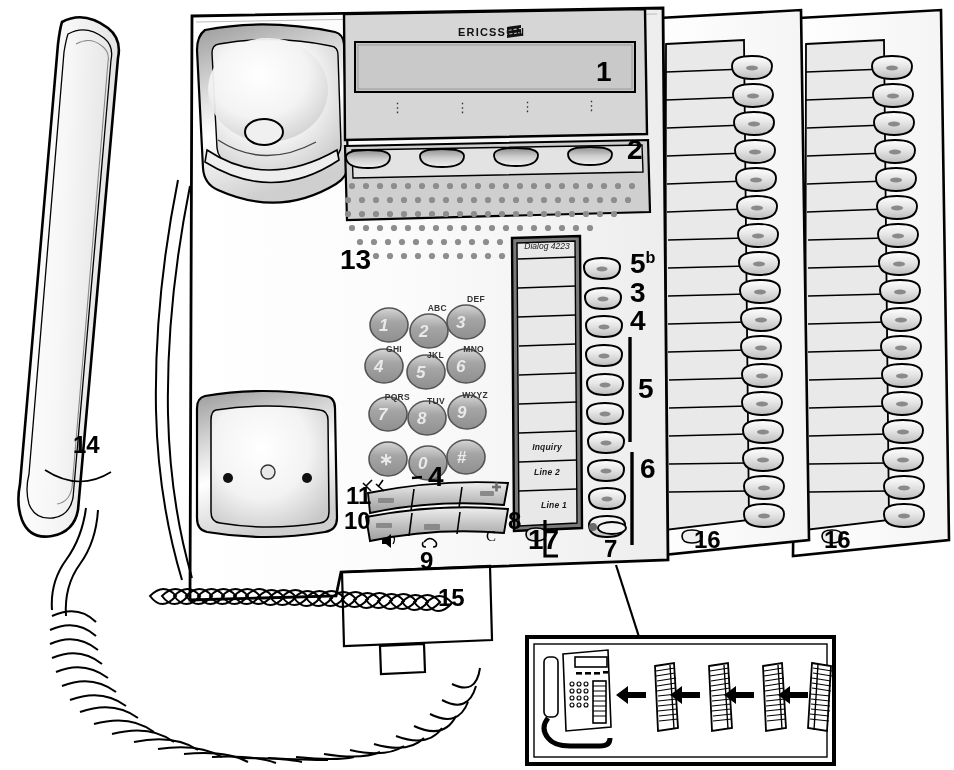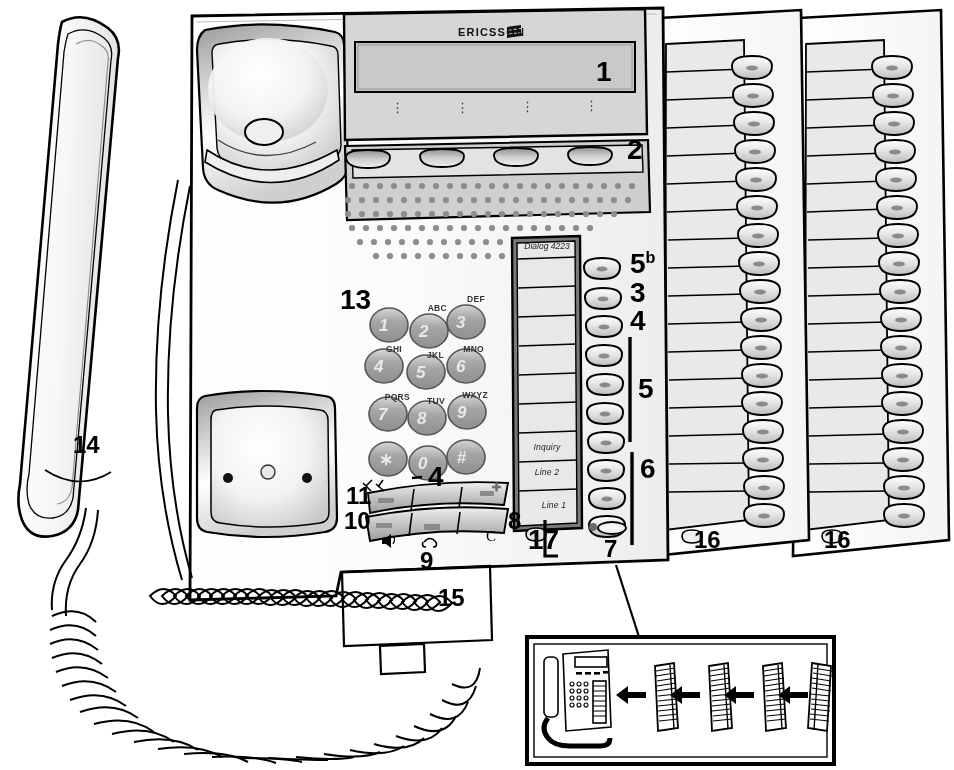--- a/index.html
+++ b/index.html
@@ -4,21 +4,21 @@
 <style>
   html,body{margin:0;padding:0;background:#ffffff;}
   body{width:954px;height:770px;position:relative;overflow:hidden;
        font-family:"Liberation Sans", sans-serif;color:#000;}
   .stage{position:absolute;left:0;top:0;width:954px;height:770px;}
   svg.layer{position:absolute;left:0;top:0;width:954px;height:770px;}
   .cal{position:absolute;font-weight:bold;color:#000;line-height:1;}
   .cal.s28{font-size:28px;}
   .cal.s24{font-size:24px;}
   .sup{font-size:0.58em;vertical-align:super;font-weight:bold;}
-  .lbl{position:absolute;font-weight:normal;font-style:italic;
+  .lbl{position:absolute;font-weight:bold;font-style:italic;
        font-size:8.5px;text-align:center;color:#1a1a1a;
        letter-spacing:.2px;}
   .lbltop{position:absolute;font-weight:normal;font-style:normal;
        font-size:8.5px;text-align:center;color:#1a1a1a;}
   .kl{position:absolute;font-size:8.5px;font-weight:bold;color:#333;
       text-align:right;letter-spacing:.3px;}
   .erics{position:absolute;font-size:11px;font-weight:bold;
       letter-spacing:1.2px;color:#111;}
 </style>
 </head>
@@ -676,21 +676,21 @@
 
 <div class="cal s28" style="left:596px;top:58px;">1</div>
 
 <div style="position:absolute;left:391px;top:100px;font-size:13px;color:#333;">⋮</div>
 <div style="position:absolute;left:456px;top:100px;font-size:13px;color:#333;">⋮</div>
 <div style="position:absolute;left:521px;top:99px;font-size:13px;color:#333;">⋮</div>
 <div style="position:absolute;left:585px;top:98px;font-size:13px;color:#333;">⋮</div>
 
 <div class="cal s28" style="left:627px;top:136px;">2</div>
 
-<div class="cal s28" style="left:340px;top:246px;margin-top:40px;">13</div>
+<div class="cal s28" style="left:340px;top:246px;">13</div>
 
 <div class="kl" style="left:379px;top:316px;font-size:17px;font-style:italic;color:#e9e9e9;">1</div>
 <div class="kl" style="left:419px;top:322px;font-size:17px;font-style:italic;color:#e9e9e9;">2</div>
 <div class="kl" style="left:456px;top:313px;font-size:17px;font-style:italic;color:#e9e9e9;">3</div>
 <div class="kl" style="left:374px;top:357px;font-size:17px;font-style:italic;color:#e9e9e9;">4</div>
 <div class="kl" style="left:416px;top:363px;font-size:17px;font-style:italic;color:#e9e9e9;">5</div>
 <div class="kl" style="left:456px;top:357px;font-size:17px;font-style:italic;color:#e9e9e9;">6</div>
 <div class="kl" style="left:378px;top:405px;font-size:17px;font-style:italic;color:#e9e9e9;">7</div>
 <div class="kl" style="left:417px;top:409px;font-size:17px;font-style:italic;color:#e9e9e9;">8</div>
 <div class="kl" style="left:457px;top:403px;font-size:17px;font-style:italic;color:#e9e9e9;">9</div>

